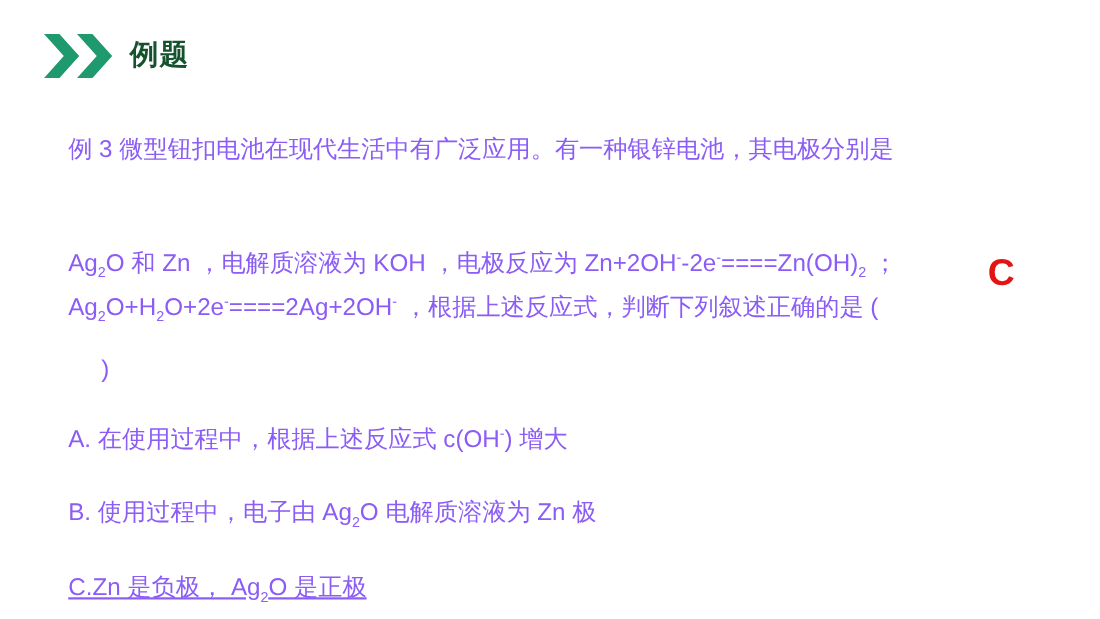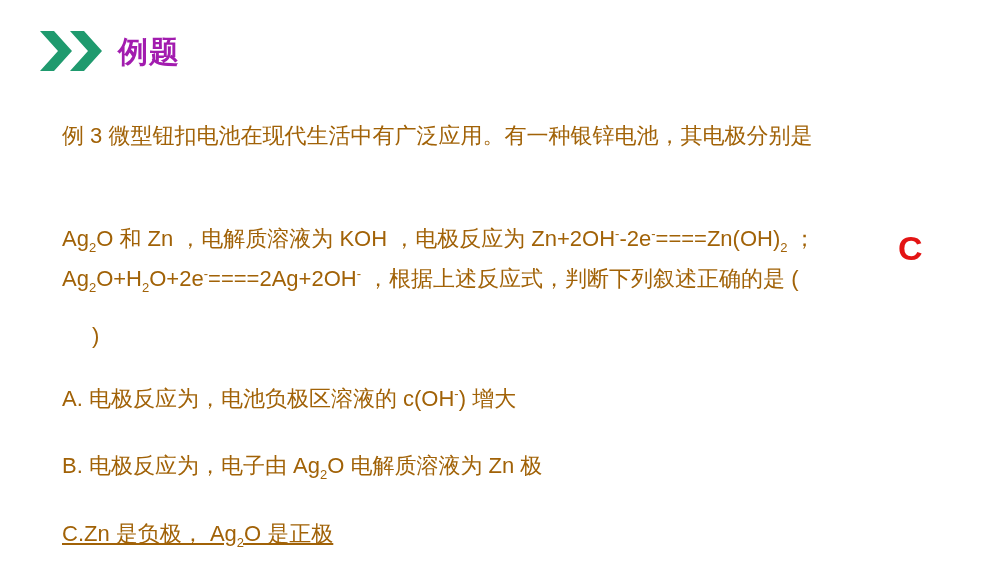--- a/index.html
+++ b/index.html
@@ -3,22 +3,22 @@
 <meta charset="utf-8">
 <style>
   html, body { margin: 0; padding: 0; }
   body {
     width: 1000px; height: 563px; background: #ffffff; position: relative; overflow: hidden;
     font-family: "Liberation Sans", "DejaVu Sans", sans-serif; color: #1a1a1a;
   }
   .header { position: absolute; left: 40px; top: 30px; height: 42px; display: flex; align-items: center; }
   .chevrons { width: 66px; height: 40px; position: relative; }
   .chevrons svg { display: block; }
-  .title { position: absolute; left: 118px; top: 32px; font-size: 30px; font-weight: bold; color: #a21caf; letter-spacing: 1px; }
-  .line { position: absolute; left: 62px; font-size: 22px; white-space: nowrap; color: #a16207; }
+  .title { position: absolute; left: 118px; top: 32px; font-size: 26px; font-weight: bold; color: #14532d; letter-spacing: 1px; }
+  .line { position: absolute; left: 62px; font-size: 22px; white-space: nowrap; color: #8b5cf6; }
   sub { font-size: 13px; vertical-align: -6px; line-height: 0; }
   sup { font-size: 13px; vertical-align: 8px; line-height: 0; }
   .answer { position: absolute; left: 898px; top: 229px; font-size: 34px; font-weight: bold; color: #e31414; font-family: "Liberation Sans", sans-serif; }
 </style>
 </head>
 <body>
 
 <div class="header">
   <div class="chevrons">
     <svg width="66" height="40" viewBox="0 0 66 40">
@@ -37,22 +37,22 @@
 
 <div class="line" style="top:264px;text-align:right;">
   <span>Ag</span><sub>2</sub><span>O+H</span><sub>2</sub><span>O+2e</span><sup>-</sup><span>====2Ag+2OH</span><sup>-</sup><span> ，根据上述反应式，判断下列叙述正确的是 (</span>
 </div>
 
 <div class="line" style="top:323px; left:92px;">)</div>
 
 <div class="answer">C</div>
 
 <div class="line" style="top:384px;">
-  <span>A. 电极反应为，电池负极区溶液的 c(OH</span><sup>-</sup><span>) 增大</span>
+  <span>A. 在使用过程中，根据上述反应式 c(OH</span><sup>-</sup><span>) 增大</span>
 </div>
 
 <div class="line" style="top:451px;">
-  <span>B. 电极反应为，电子由 Ag</span><sub>2</sub><span>O 电解质溶液为 Zn 极</span>
+  <span>B. 使用过程中，电子由 Ag</span><sub>2</sub><span>O 电解质溶液为 Zn 极</span>
 </div>
 
 <div class="line" style="top:519px;text-decoration:underline;">
   <span>C.Zn 是负极， Ag</span><sub>2</sub><span>O 是正极</span>
 </div>
 
 </body></html>

